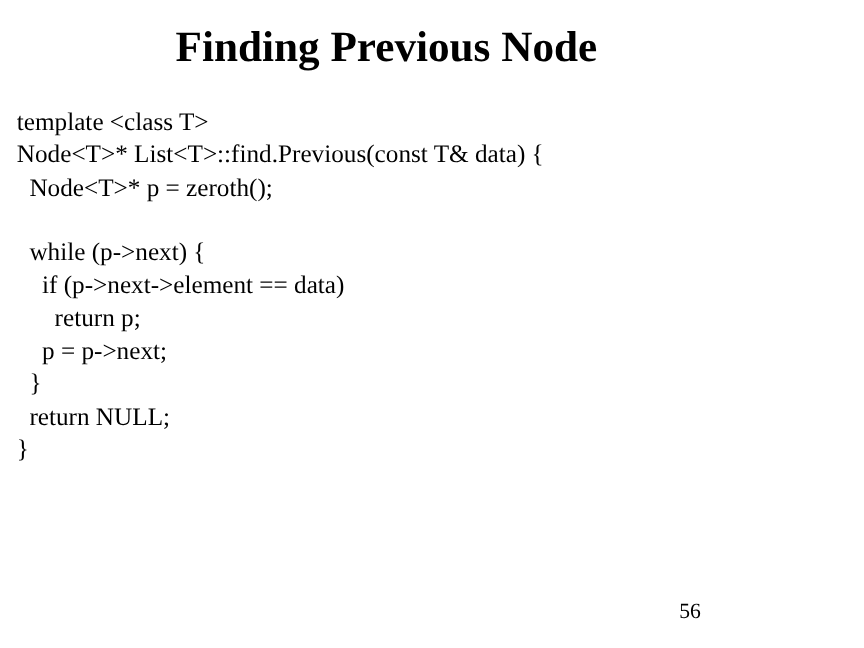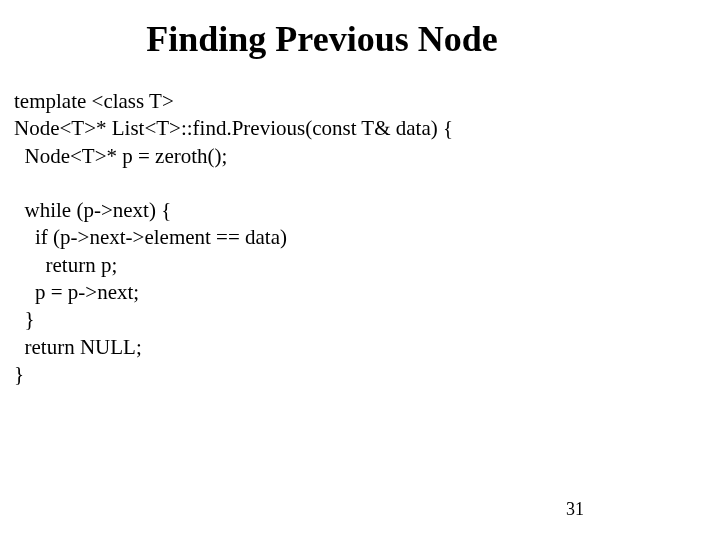--- a/index.html
+++ b/index.html
@@ -49,14 +49,14 @@
 Node&lt;T&gt;* List&lt;T&gt;::find.Previous(const T&amp; data) {
   Node&lt;T&gt;* p = zeroth();
 
   while (p-&gt;next) {
     if (p-&gt;next-&gt;element == data)
       return p;
     p = p-&gt;next;
   }
   return NULL;
 }</div>
-  <div class="page-number">31</div>
+  <div class="page-number">56</div>
 </div>
 
 </body></html>

